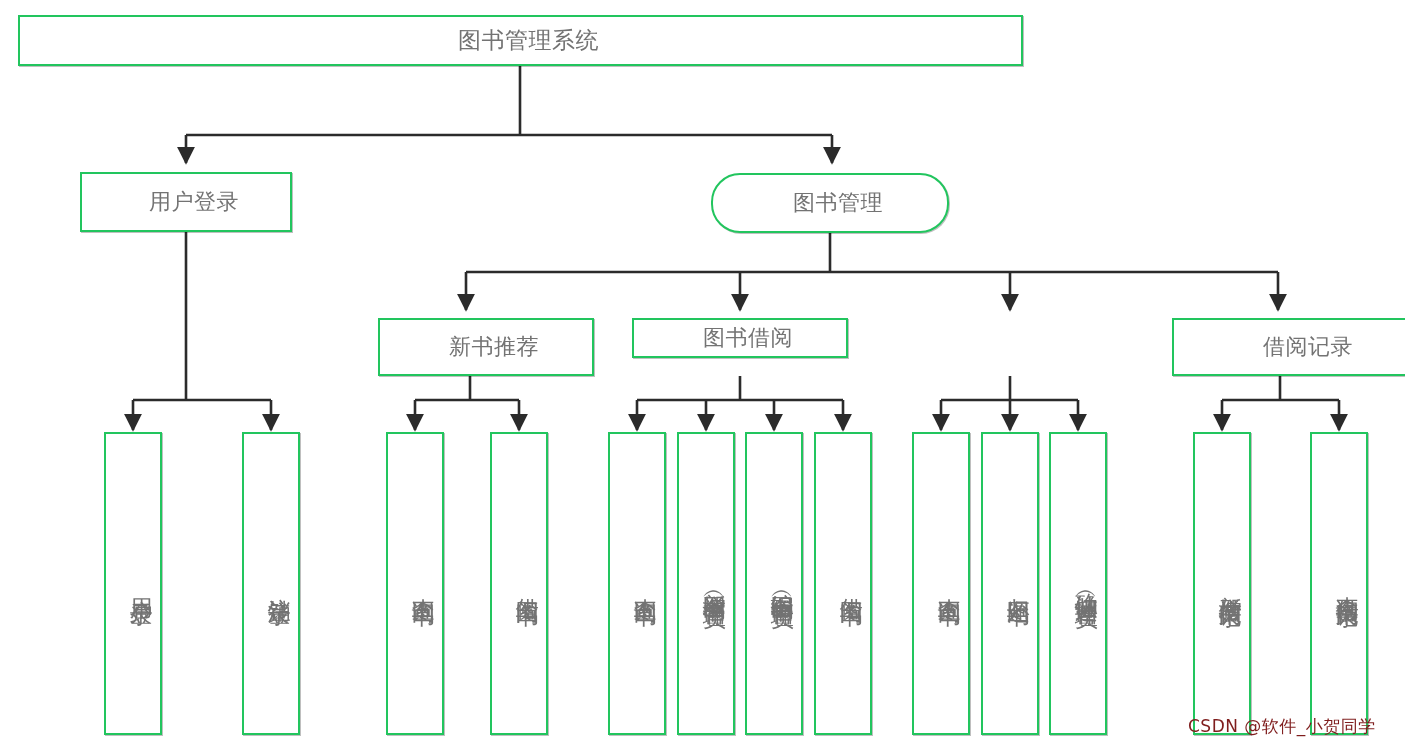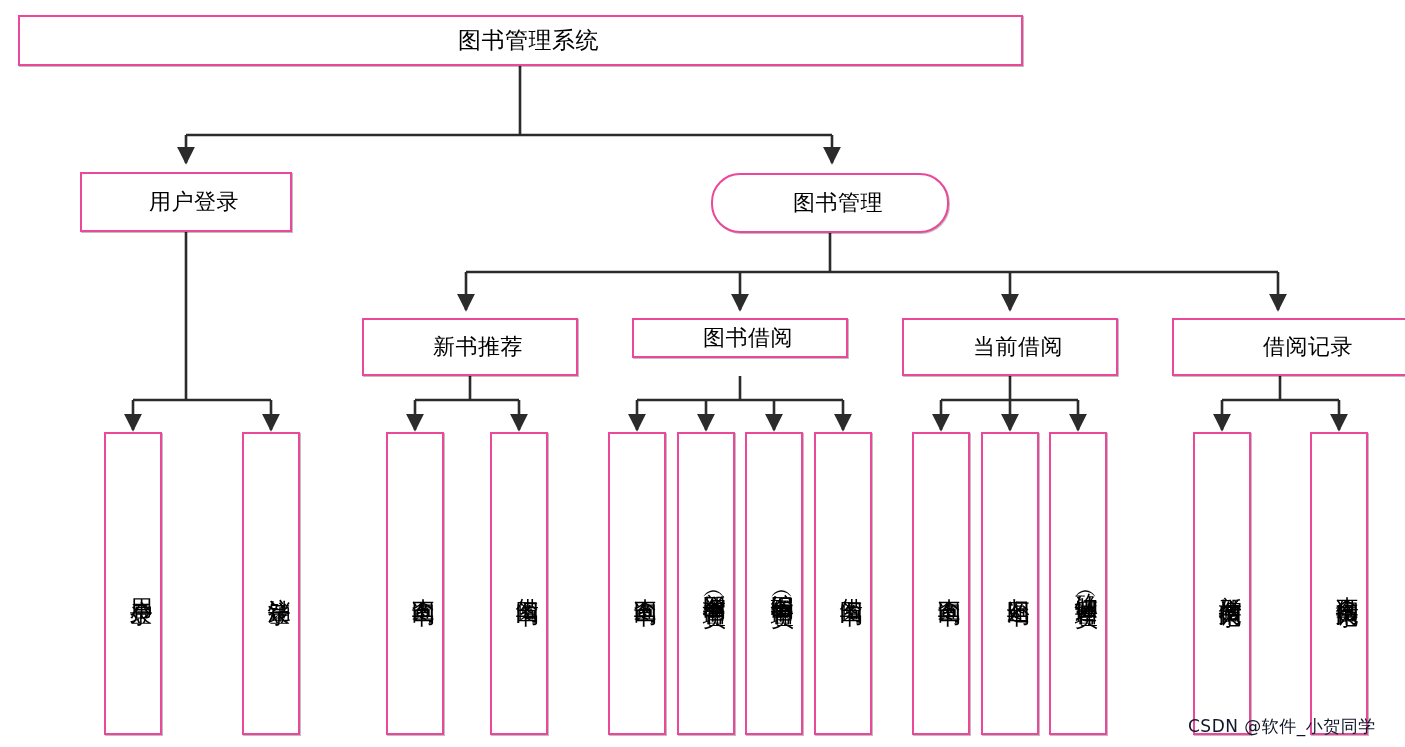--- a/index.html
+++ b/index.html
@@ -21,23 +21,23 @@
     position: absolute;
     left: 0;
     top: 0;
     width: 1405px;
     height: 747px;
     pointer-events: none;
   }
   .node {
     position: absolute;
     box-sizing: border-box;
-    border: 2px solid #ec4899;
+    border: 2px solid #22c55e;
     background: #ffffff;
-    color: #000000;
+    color: #737373;
     display: flex;
     align-items: center;
     justify-content: center;
     box-shadow: 1px 1px 0 rgba(0,0,0,0.25);
     padding-left: 16px;
   }
   .node .lbl {
     font-size: 22px;
     line-height: 1.12;
     letter-spacing: 0.5px;
@@ -58,21 +58,21 @@
     font-size: 23px;
     line-height: 1.28;
     letter-spacing: 2px;
     white-space: nowrap;
     max-height: 285px;
   }
   #root-node .lbl { font-size: 23px; }
   .watermark {
     position: absolute;
     font-size: 17px;
-    color: #0f172a;
+    color: #7f1d1d;
     white-space: nowrap;
     letter-spacing: 0.5px;
   }
 </style>
 </head>
 <body>
 
 <div id="stage">
 
   <svg class="connectors" viewBox="0 0 1405 747" xmlns="http://www.w3.org/2000/svg">
@@ -130,31 +130,28 @@
   </div>
 
   <div class="node h" style="left:80px; top:172px; width:212px; height:60px;">
     <span class="lbl">用户登录</span>
   </div>
 
   <div class="node h" style="left:711px; top:173px; width:238px; height:60px;border-radius:29px;">
     <span class="lbl">图书管理</span>
   </div>
 
-  <div class="node h" style="left:362px; top:318px; width:216px; height:58px;">
+  <div class="node h" style="left:378px; top:318px; width:216px; height:58px;">
     <span class="lbl">新书推荐</span>
   </div>
 
   <div class="node h" style="left:632px; top:318px; width:216px; height:40px;">
     <span class="lbl">图书借阅</span>
   </div>
 
-  <div class="node h" style="left:902px; top:318px; width:216px; height:58px;">
-    <span class="lbl">当前借阅</span>
-  </div>
 
   <div class="node h" style="left:1172px; top:318px; width:256px; height:58px;">
     <span class="lbl">借阅记录</span>
   </div>
 
   <div class="node v" style="left:104px; top:432px; width:58px; height:303px;">
     <span class="lbl">用户登录</span>
   </div>
 
   <div class="node v" style="left:242px; top:432px; width:58px; height:303px;">

